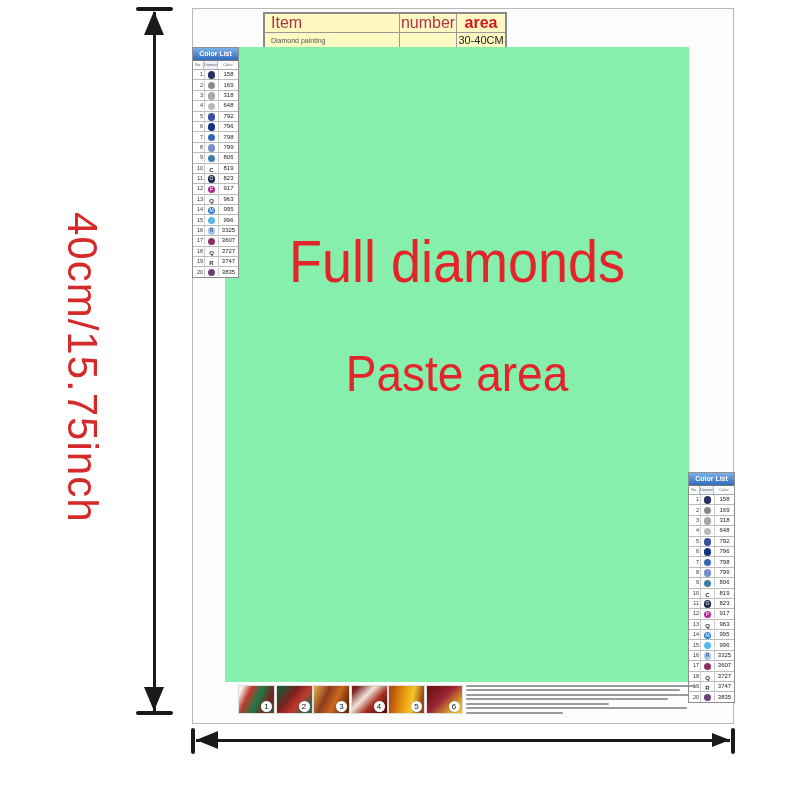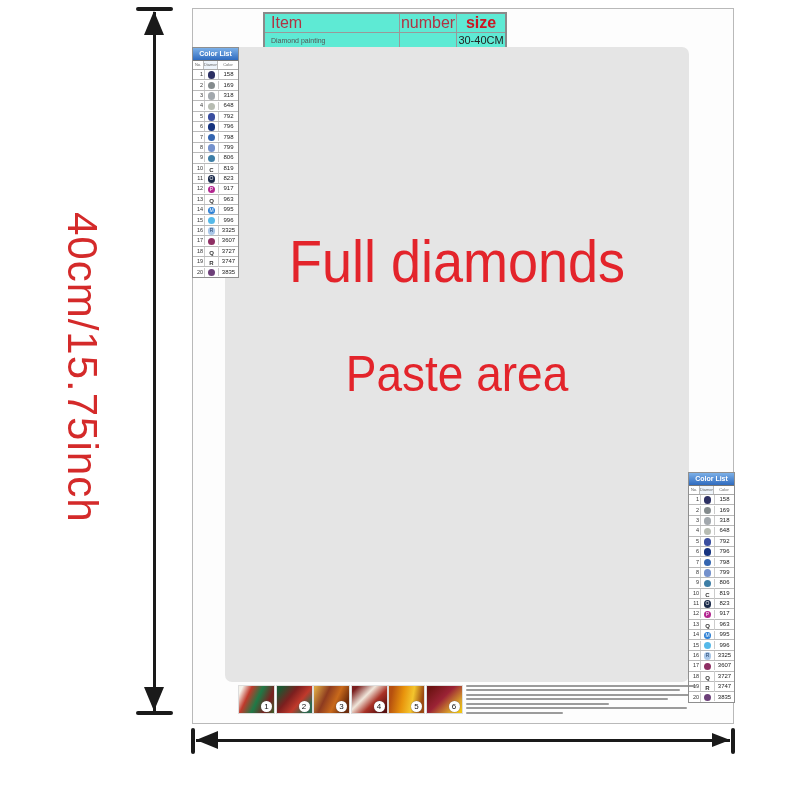--- a/index.html
+++ b/index.html
@@ -32,33 +32,33 @@
             border-left:18px solid #1a1a1a;}
   .h-label{position:absolute;left:192px;top:746px;width:540px;text-align:center;
            font-size:44px;color:#cc2229;}
 
   
   .canvas{position:absolute;left:192px;top:8px;width:540px;height:714px;
           background:#fdfdfd;border:1px solid #b9b9b9;}
 
   
   .info-table{position:absolute;left:70px;top:3px;width:240px;height:33px;
-              border:2px solid #8a8a8a;background:#5eead4;display:flex;flex-direction:column;}
+              border:2px solid #8a8a8a;background:#fef9c3;display:flex;flex-direction:column;}
   .it-row{display:flex;flex:1;}
   .it-row.head{border-bottom:1px solid #999;}
   .it-cell{border-right:1px solid #999;display:flex;align-items:center;}
   .it-cell:last-child{border-right:none;}
   .c-item{width:128px;padding-left:6px;} .c-num{width:56px;justify-content:center;} .c-size{width:48px;justify-content:center;}
   .it-row.head .it-cell{font-size:16px;color:#b03343;}
   .it-row.head .c-size{color:#cc1724;font-weight:bold;}
   .it-row.body .c-item{font-size:7px;color:#555;}
   .it-row.body .c-size{font-size:11px;color:#222;text-align:center;}
 
   
-  .blue{position:absolute;left:32px;top:38px;width:464px;height:635px;background:#e5e5e5;border-radius:7px;}
+  .blue{position:absolute;left:32px;top:38px;width:464px;height:635px;background:#86efac;}
   .blue .l1{position:absolute;top:180px;left:0;width:100%;text-align:center;
             font-size:60px;color:#e3242b;transform:scaleX(0.9);white-space:nowrap;}
   .blue .l2{position:absolute;top:298px;left:0;width:100%;text-align:center;
             font-size:50px;color:#e3242b;transform:scaleX(0.92);white-space:nowrap;}
 
   
   .clr-list{position:absolute;width:45px;background:#fff;border:1px solid #8f8f8f;font-family:"Liberation Sans",sans-serif;}
   .clr-list.left{left:-1px;top:38px;}
   .clr-list.right{left:495px;top:463px;}
   .clr-title{height:12px;line-height:12px;text-align:center;color:#fff;font-size:7px;font-weight:bold;
@@ -103,21 +103,21 @@
   <div class="arrow-down"></div>
   <div class="v-cap bot"></div>
   <div class="v-label">40cm/15.75inch</div>
 
   <div class="canvas">
 
     <div class="info-table">
       <div class="it-row head">
         <span class="it-cell c-item">Item</span>
         <span class="it-cell c-num">number</span>
-        <span class="it-cell c-size">size</span>
+        <span class="it-cell c-size">area</span>
       </div>
       <div class="it-row body">
         <span class="it-cell c-item">Diamond painting</span>
         <span class="it-cell c-num"></span>
         <span class="it-cell c-size">30-40CM</span>
       </div>
     </div>
 
     <div class="blue">
       <div class="l1">Full diamonds</div>

